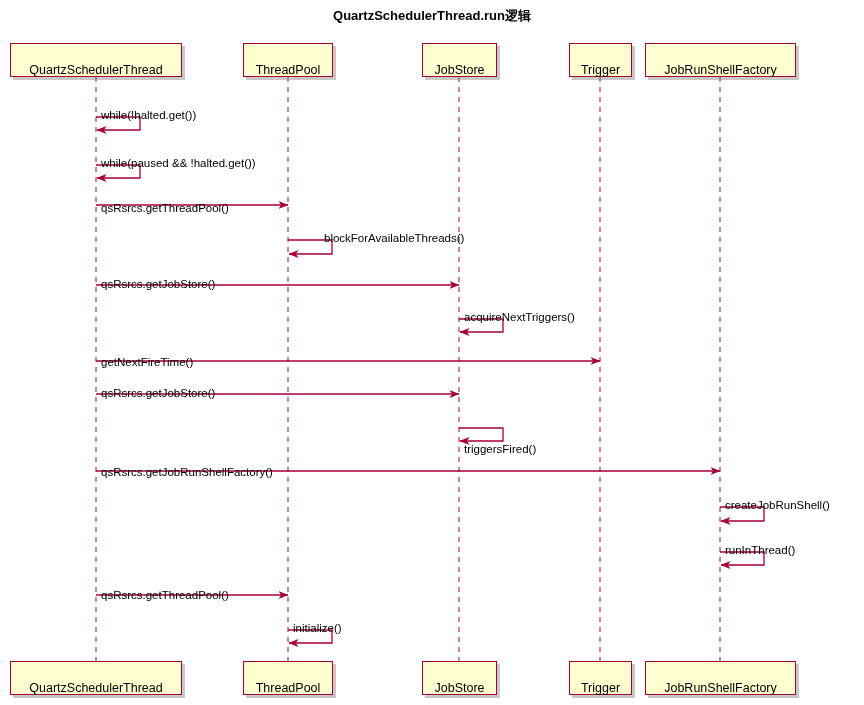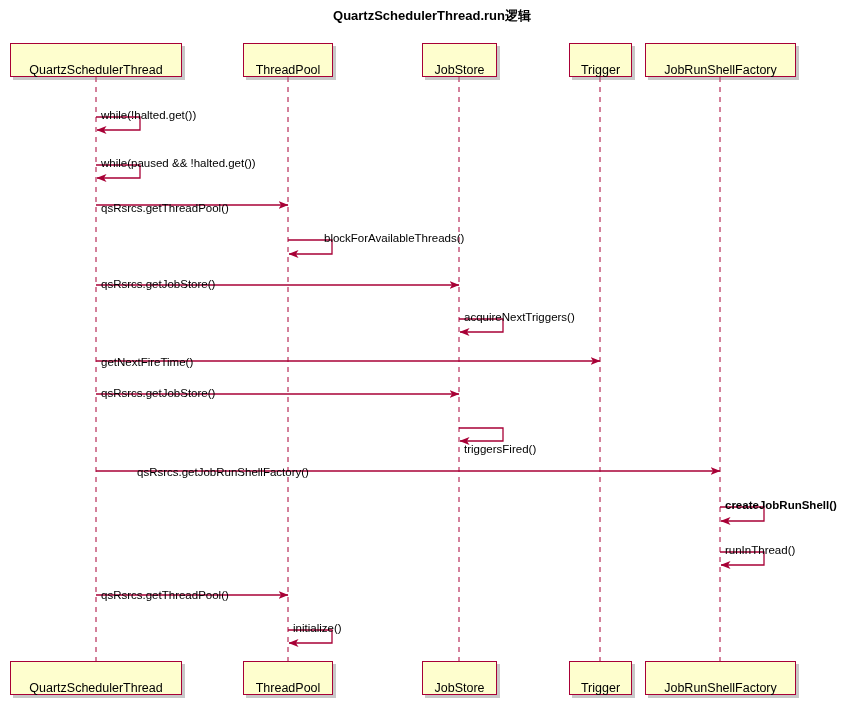--- a/index.html
+++ b/index.html
@@ -133,20 +133,20 @@
   <div id="message-labels">
       <div class="msg-label" style="left: 101px; top: 110px;">while(!halted.get())</div>
       <div class="msg-label" style="left: 101px; top: 158px;">while(paused &amp;&amp; !halted.get())</div>
       <div class="msg-label" style="left: 101px; top: 203px;">qsRsrcs.getThreadPool()</div>
       <div class="msg-label" style="left: 293px; top: 233px; margin-left: 31px;">blockForAvailableThreads()</div>
       <div class="msg-label" style="left: 101px; top: 279px;">qsRsrcs.getJobStore()</div>
       <div class="msg-label" style="left: 464px; top: 312px;">acquireNextTriggers()</div>
       <div class="msg-label" style="left: 101px; top: 357px;">getNextFireTime()</div>
       <div class="msg-label" style="left: 101px; top: 388px;">qsRsrcs.getJobStore()</div>
       <div class="msg-label" style="left: 464px; top: 421px; margin-top: 23px;">triggersFired()</div>
-      <div class="msg-label" style="left: 101px; top: 467px; margin-left: 36px;">qsRsrcs.getJobRunShellFactory()</div>
-      <div class="msg-label" style="left: 725px; top: 500px; font-weight: bold;">createJobRunShell()</div>
+      <div class="msg-label" style="left: 101px; top: 467px;">qsRsrcs.getJobRunShellFactory()</div>
+      <div class="msg-label" style="left: 725px; top: 500px;">createJobRunShell()</div>
       <div class="msg-label" style="left: 725px; top: 545px;">runInThread()</div>
       <div class="msg-label" style="left: 101px; top: 590px;">qsRsrcs.getThreadPool()</div>
       <div class="msg-label" style="left: 293px; top: 623px;">initialize()</div>
     </div>
 
 </div>
 
 </body></html>

